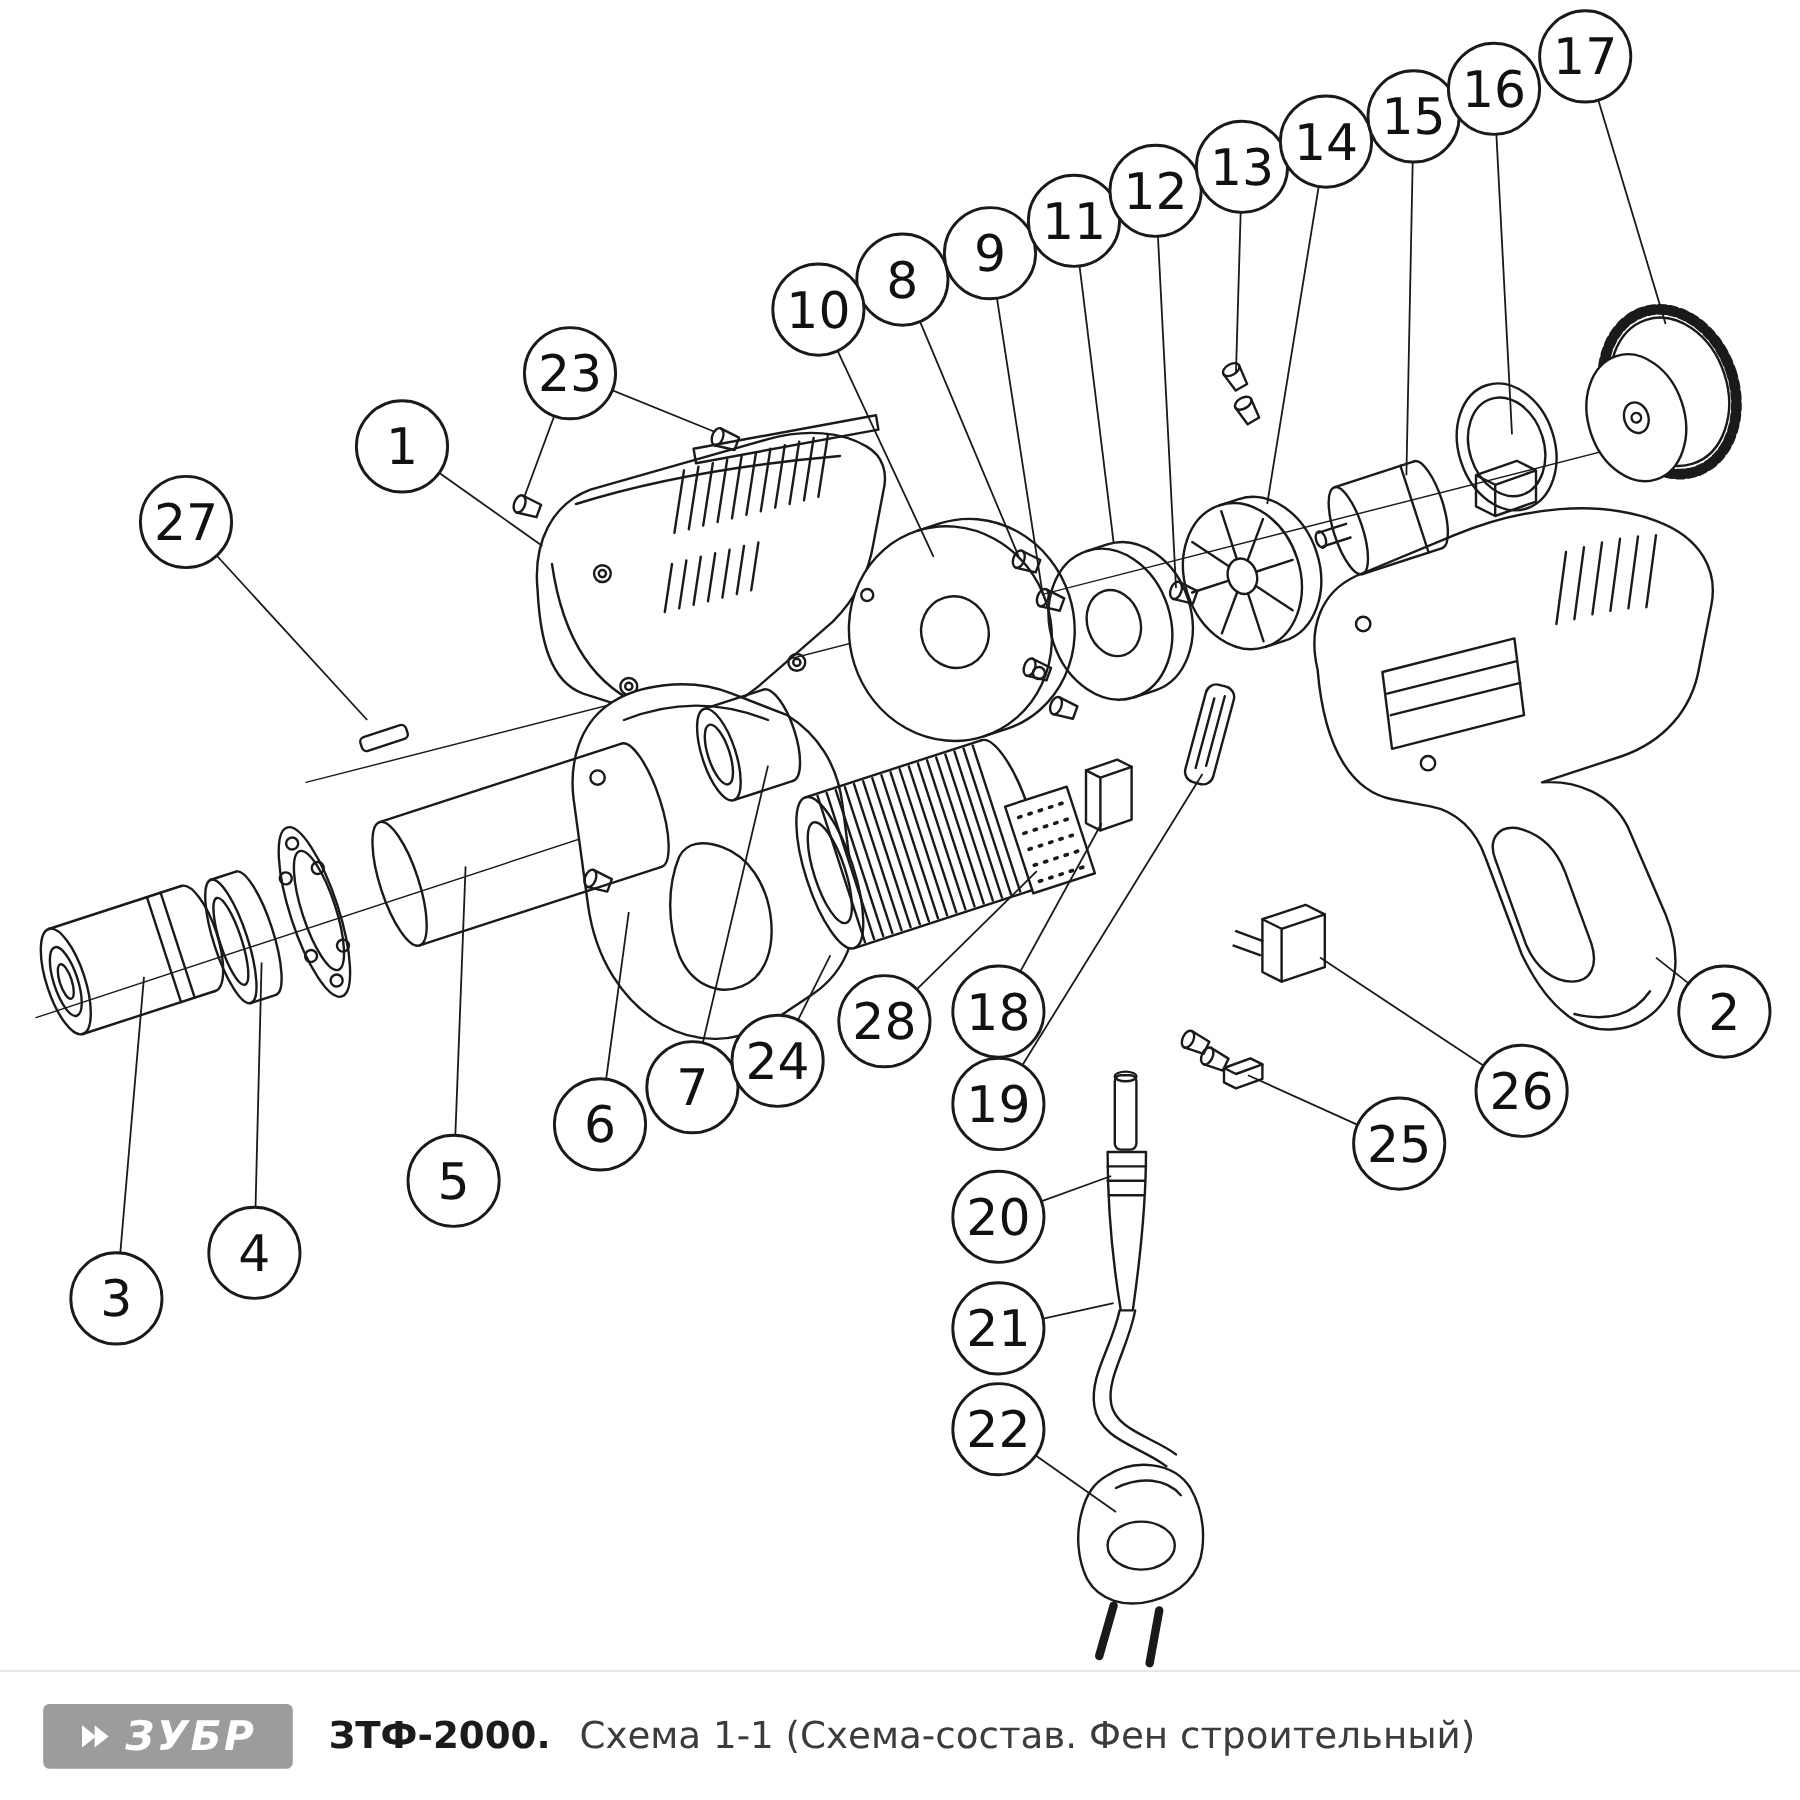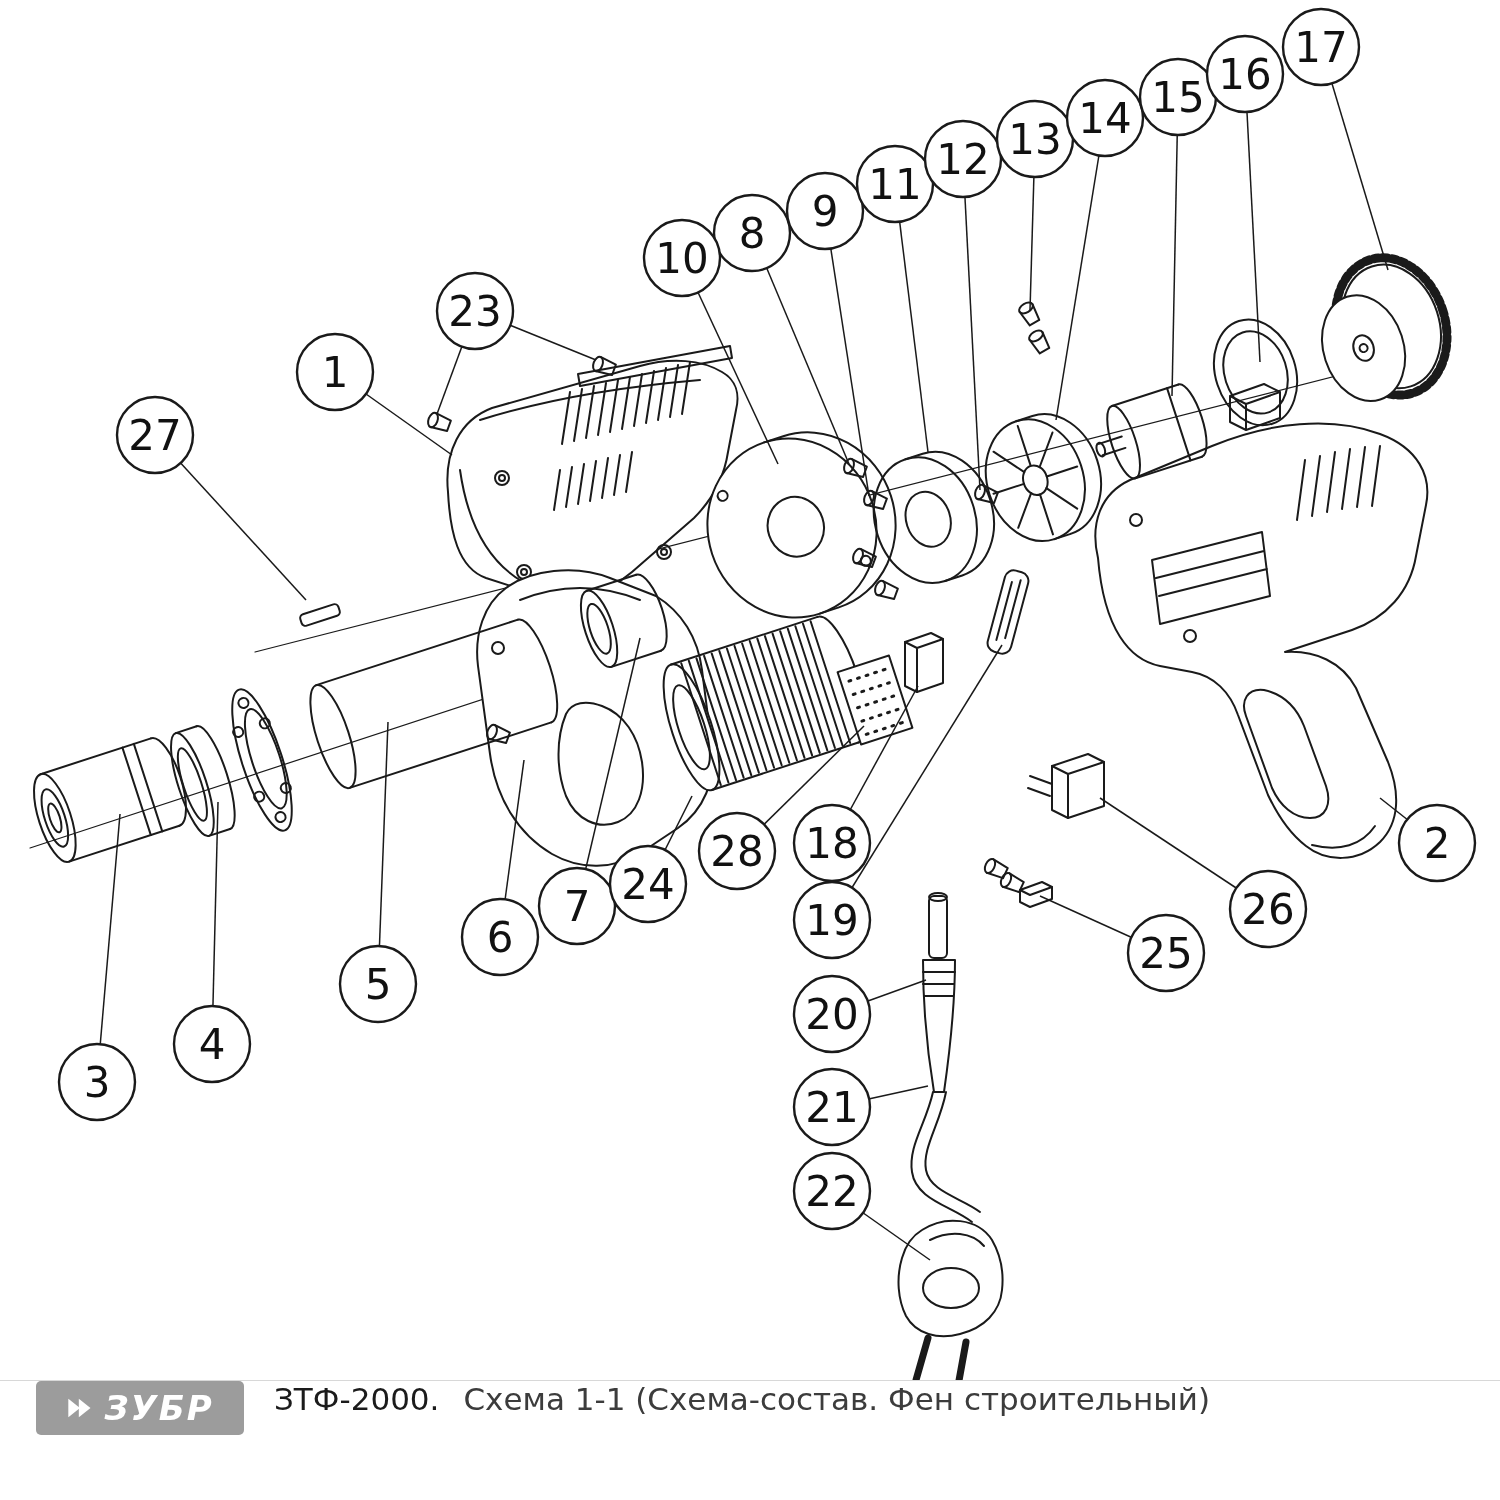--- a/index.html
+++ b/index.html
@@ -4,26 +4,26 @@
 <style>
   html,body{margin:0;padding:0;background:#fff;}
   .page{position:relative;width:1500px;height:1500px;background:#fff;font-family:"DejaVu Sans",sans-serif;overflow:hidden;}
   svg.diagram{display:block;}
   .drawing{stroke:#1a1a1a;fill:none;stroke-width:2;stroke-linecap:round;stroke-linejoin:round;}
   .thin{stroke-width:1.2;}
   .fillw{fill:#fff;}
   .leader{stroke:#1a1a1a;stroke-width:1.5;fill:none;}
   .callout-circle{fill:#fff;stroke:#1a1a1a;stroke-width:2.4;}
   .callout-label{font-family:"DejaVu Sans",sans-serif;font-size:42px;fill:#111;text-anchor:middle;}
-  .footer{position:absolute;left:0;right:0;bottom:0;height:120px;border-top:1px solid #d8d8d8;display:flex;align-items:flex-start;padding-left:36px;box-sizing:border-box;gap:30px;background:#fff;}
+  .footer{position:absolute;left:0;right:0;bottom:0;height:108px;border-top:1px solid #d8d8d8;display:flex;align-items:center;padding-left:36px;box-sizing:border-box;gap:30px;background:#fff;}
   .logo-badge{background:#9c9c9c;border-radius:5px;height:54px;width:208px;display:flex;align-items:center;justify-content:center;gap:10px;flex:0 0 auto;}
   .logo-text{color:#fff;font-weight:bold;font-style:italic;font-size:34px;letter-spacing:2px;}
   .logo-icon{width:28px;height:28px;flex:0 0 auto;}
   .caption-wrap{white-space:nowrap;}
-  .model{font-weight:normal;font-size:31px;color:#1b1b1b;}
+  .model{font-weight:bold;font-size:31px;color:#1b1b1b;}
   .caption{font-size:31px;color:#3c3c3c;margin-left:24px;}
 </style>
 </head>
 <body>
 
 <div class="page">
 
 <svg class="diagram" width="1500" height="1392" viewBox="0 0 1500 1392" xmlns="http://www.w3.org/2000/svg">
   <defs>
     <g id="mini-screw">

